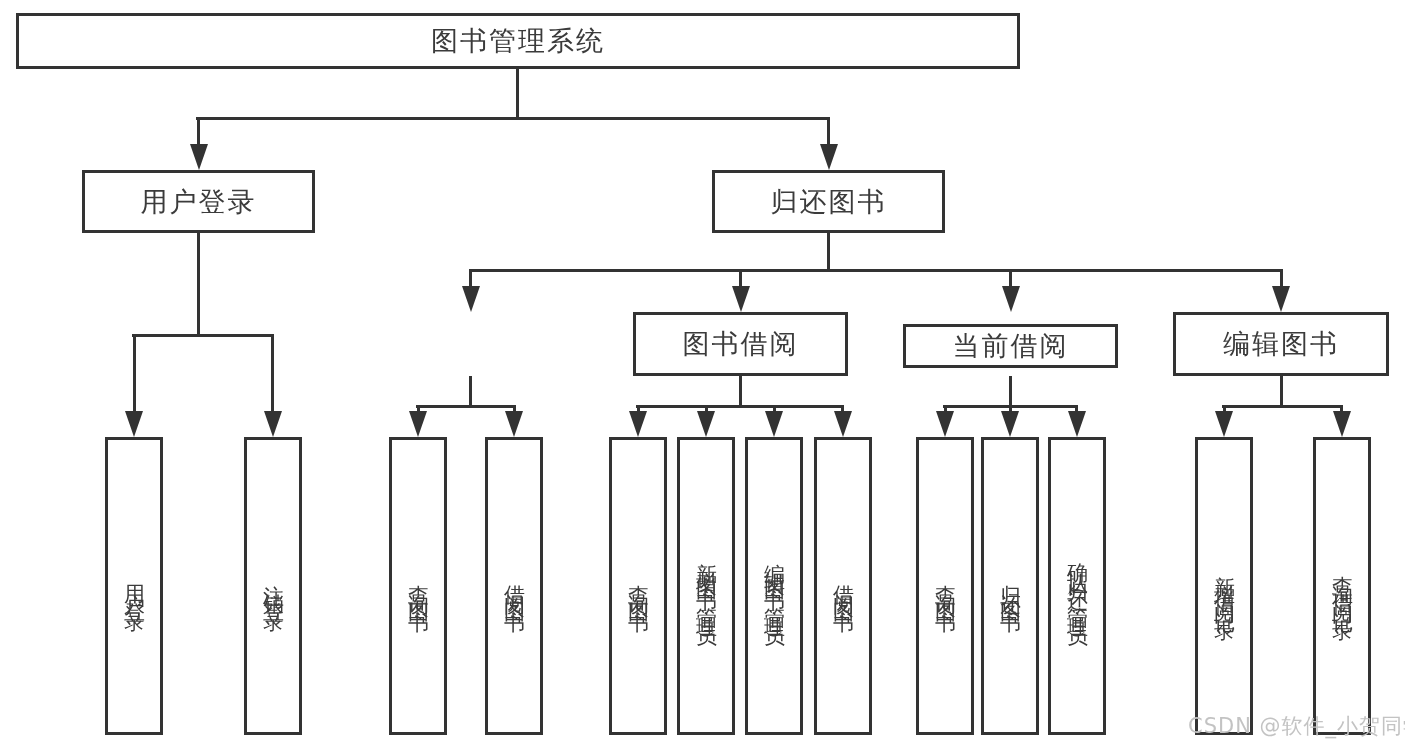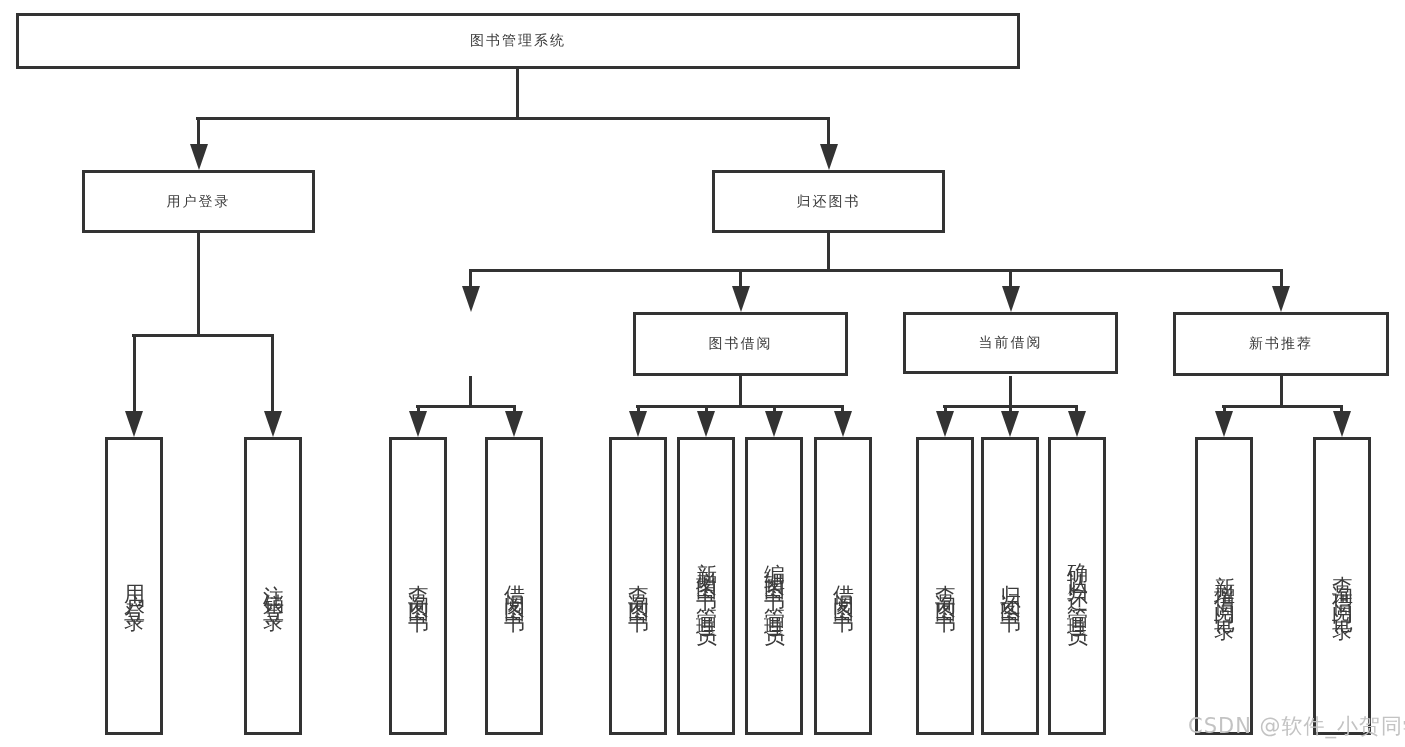--- a/index.html
+++ b/index.html
@@ -18,21 +18,21 @@
   }
   .box{
     position:absolute;
     box-sizing:border-box;
     background:#fff;
     border:3px solid var(--line);
     display:flex;align-items:center;justify-content:center;
     color:var(--text);
   }
   .hbox span{
-    font-size:14px;
+    font-size:27px;
     letter-spacing:2px;
     white-space:nowrap;
   }
   .vbox{width:58px;top:437px;height:298px;}
   .vbox span{
     writing-mode:vertical-rl;
     text-orientation:mixed;
     font-size:21px;
     letter-spacing:9px;
     line-height:1;
@@ -65,25 +65,25 @@
   <div class="box hbox" style="left:82px;top:170px;width:233px;height:63px">
     <span>用户登录</span>
   </div>
   <div class="box hbox" style="left:712px;top:170px;width:233px;height:63px">
     <span>归还图书</span>
   </div>
 
   <div class="box hbox" style="left:633px;top:312px;width:215px;height:64px">
     <span>图书借阅</span>
   </div>
-  <div class="box hbox" style="left:903px;top:312px;width:215px;height:62px">
+  <div class="box hbox" style="left:903px;top:324px;width:215px;height:44px">
     <span>当前借阅</span>
   </div>
   <div class="box hbox" style="left:1173px;top:312px;width:216px;height:64px">
-    <span>新书推荐</span>
+    <span>编辑图书</span>
   </div>
 
   <div class="box vbox" style="left:105px">
     <span>用户登录</span>
   </div>
   <div class="box vbox" style="left:244px">
     <span>注销登录</span>
   </div>
 
   <div class="box vbox" style="left:389px">

